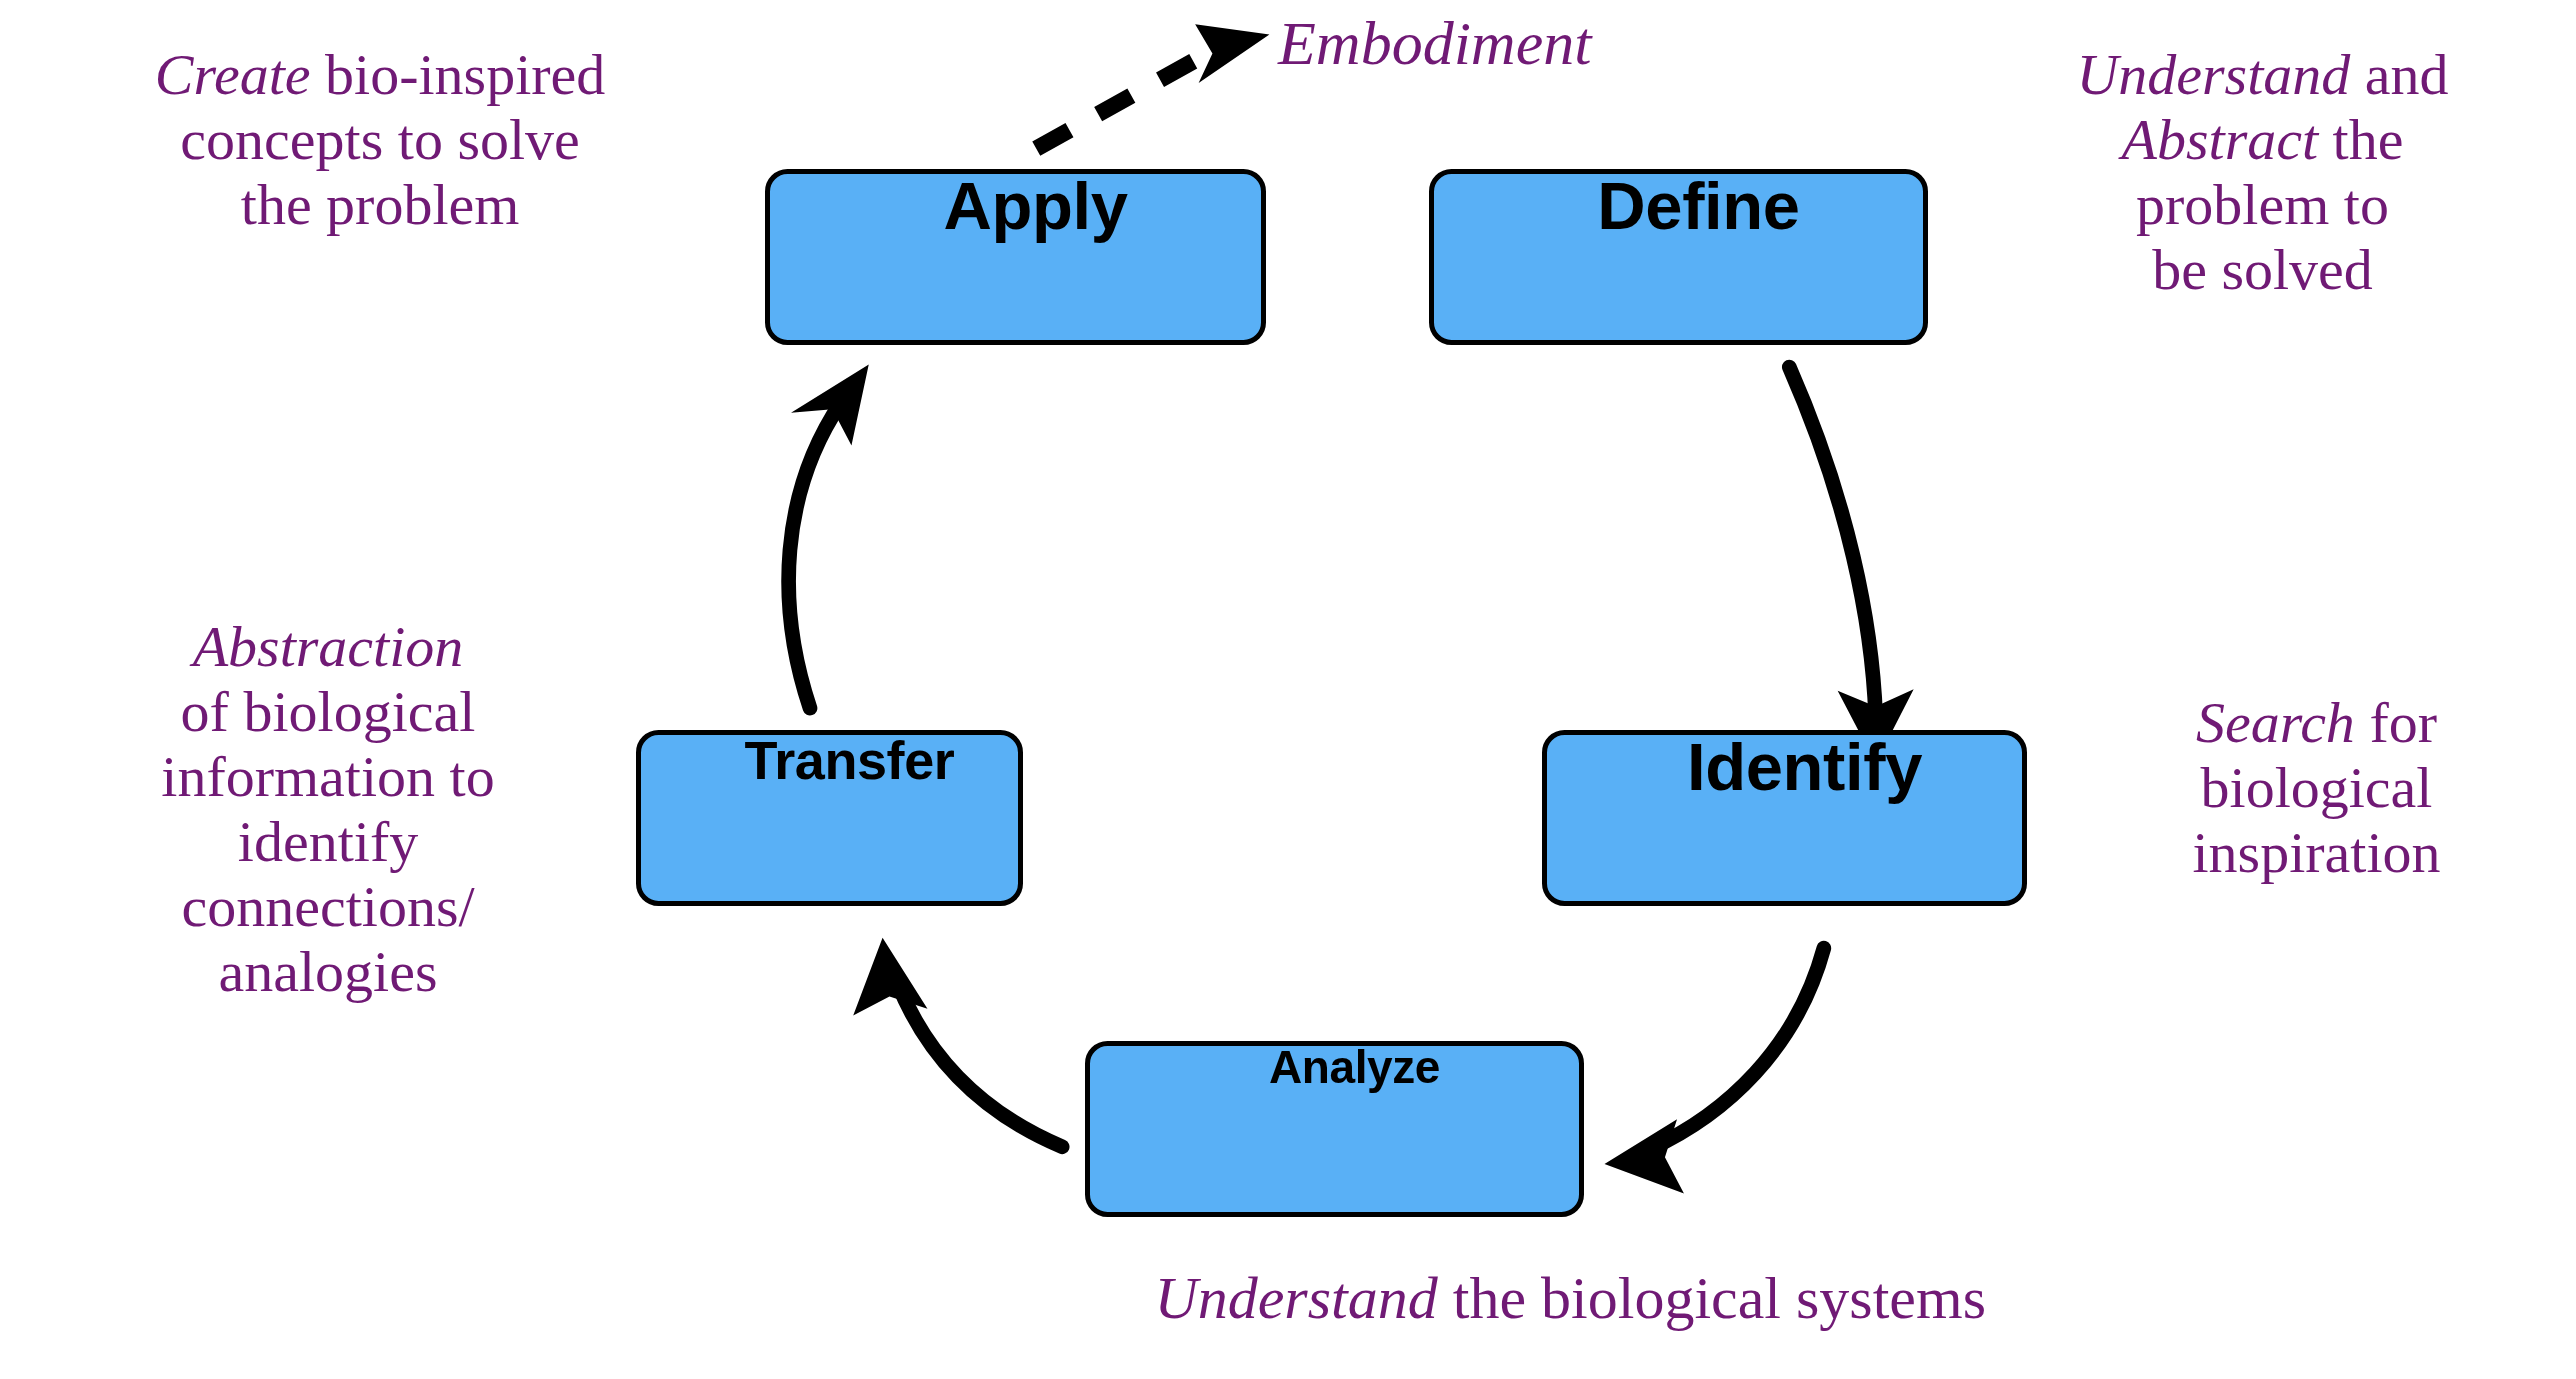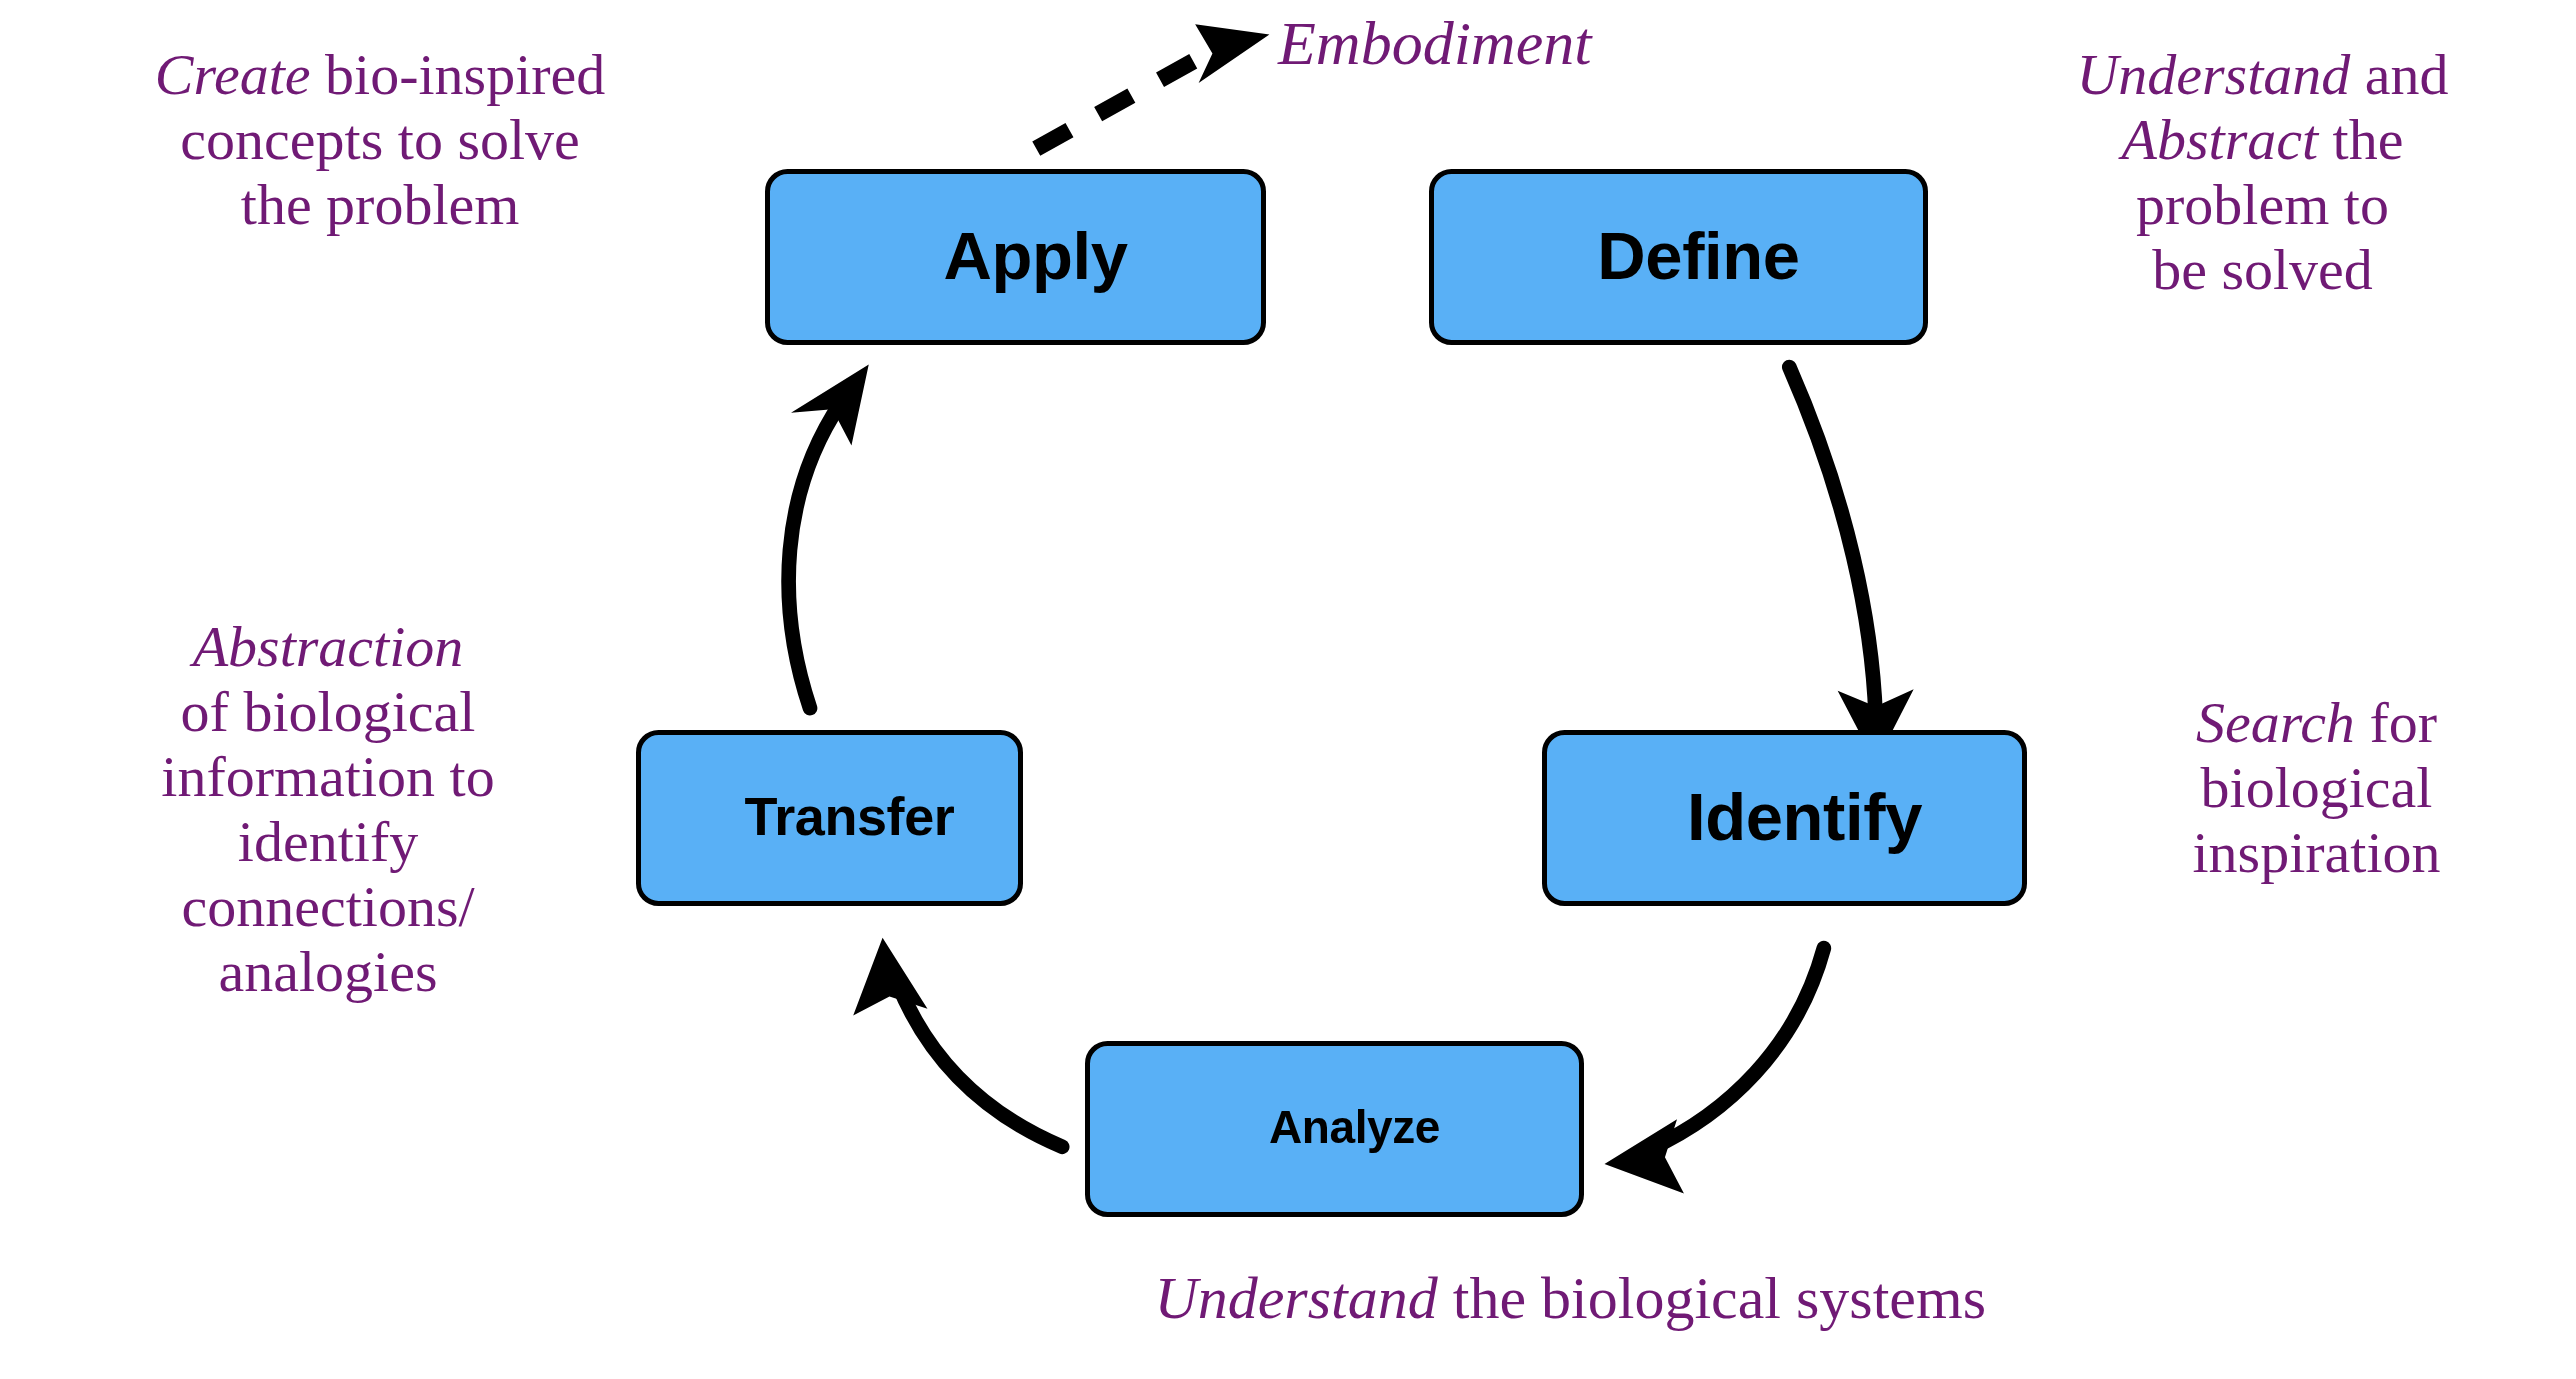--- a/index.html
+++ b/index.html
@@ -17,21 +17,20 @@
   }
 
   
   .node {
     position: absolute;
     box-sizing: border-box;
     background: #59b0f6;
     border: 5.2px solid #000000;
     border-radius: 22.5px;
     display: flex;
-    align-items: center;
     justify-content: center;
     font-family: "Liberation Sans", "DejaVu Sans", sans-serif;
     font-weight: bold;
     color: #000000;
     letter-spacing: -0.4px;
     line-height: 1;
     padding-left: 40px;
   }
   .node-label {
     display: block;

